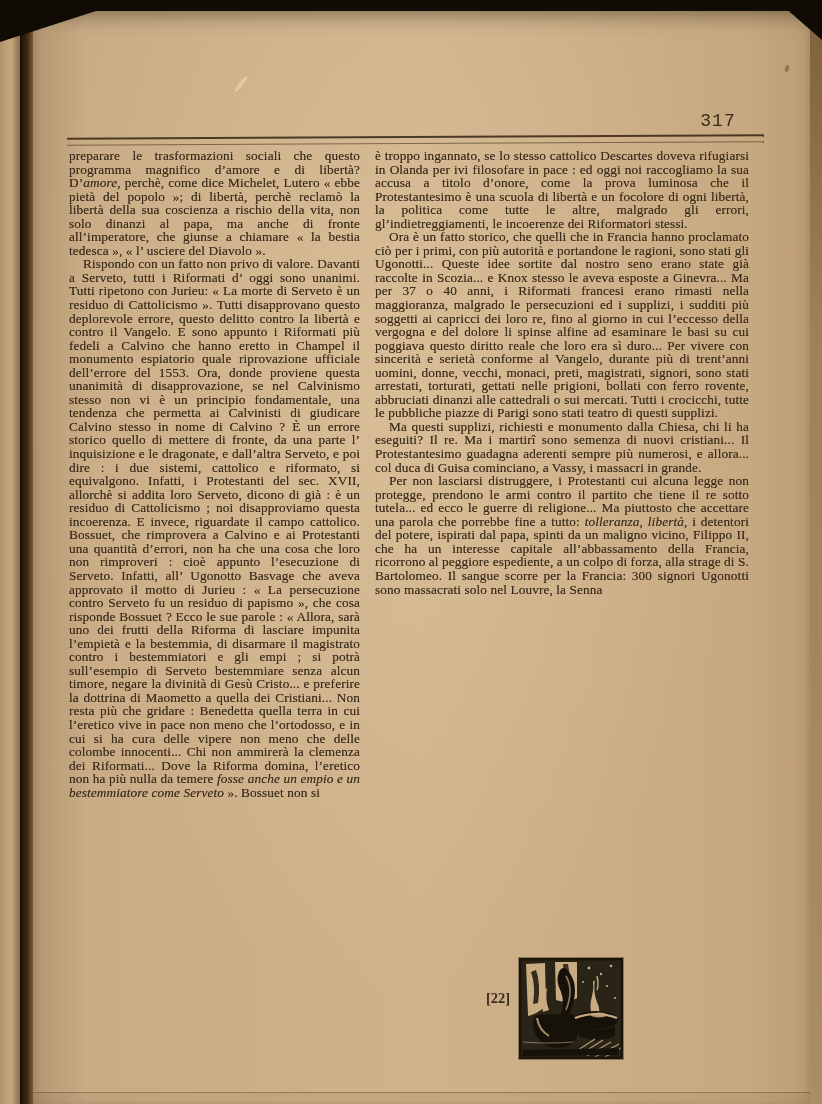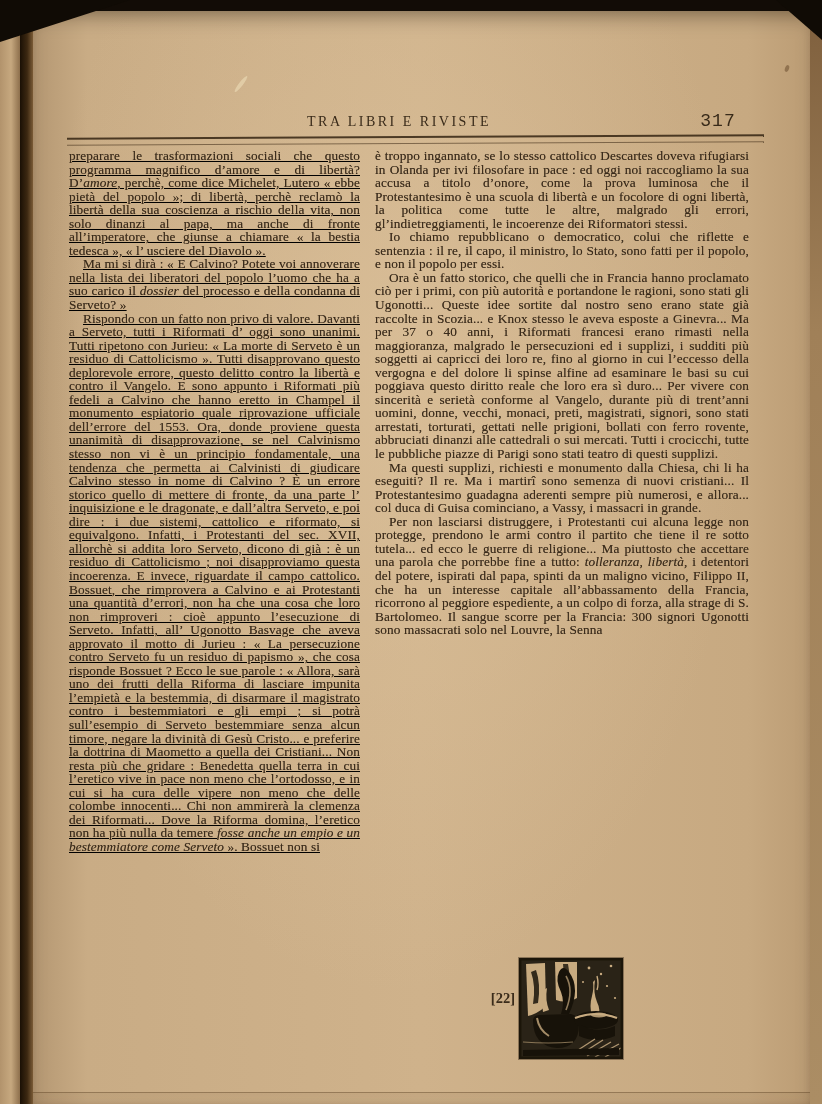--- a/index.html
+++ b/index.html
@@ -56,34 +56,34 @@
     border-bottom:1px solid rgba(70,50,28,.6);
     transform:rotate(-0.3deg);
   }
 
   
   .text-block{
     position:absolute;left:36px;top:139px;width:680px;height:802px;
     display:flex;gap:15px;overflow:hidden;
   }
   .col{overflow:hidden;height:100%;}
-  .col-left{width:291px;text-decoration:underline;}
+  .col-left{width:291px;}
   .col-right{width:374px;}
   .para{
     margin:0;font-size:13.3px;line-height:13.55px;text-align:justify;
     color:#3a2b1b;letter-spacing:.1px;
     text-shadow:0 0 .4px rgba(58,43,27,.55);
   }
   .para .it{font-style:italic;}
   .ind{text-indent:14px;}
 
   
   .figure-label{
     position:absolute;left:448px;top:980px;width:34px;
-    font-size:14.5px;font-weight:bold;color:#3a2b1a;text-align:right;
+    font-size:14.5px;font-weight:bold;color:#3a2b1a;text-align:center;
   }
   .woodcut{
     position:absolute;left:486px;top:948px;width:104px;height:101px;
     box-shadow:0 0 0 1px rgba(40,28,14,.4);
   }
 
   
   .stain-fiber{
     position:absolute;left:206px;top:64px;width:4px;height:20px;
     background:rgba(231,212,175,.75);border-radius:50%;
@@ -100,36 +100,33 @@
   }
 </style>
 </head>
 <body>
 
 <div class="neighbor-page"></div>
 <div class="gutter-shadow"></div>
 
 <div class="page">
 
-  <div class="running-head">TRA  LIBRI  E  RIVISTE</div>
   <div class="folio">317</div>
   <div class="head-rule"></div>
 
   <div class="stain-fiber"></div>
   <div class="stain-speck"></div>
 
   <div class="text-block">
     <div class="col col-left">
         <p class="para"><span>preparare le trasformazioni sociali che questo programma magnifico d’amore e di libertà? D’</span><span class="it">amore</span><span>, perchè, come dice Michelet, Lutero « ebbe pietà del popolo »; di libertà, perchè reclamò la libertà della sua coscienza a rischio della vita, non solo dinanzi al papa, ma anche di fronte all’imperatore, che giunse a chiamare « la bestia tedesca », « l’ usciere del Diavolo ».</span></p>
-        <p class="para ind"><span>Ma mi si dirà : « E Calvino? Potete voi annoverare nella lista dei liberatori del popolo l’uomo che ha a suo carico il </span><span class="it">dossier</span><span> del processo e della condanna di Serveto? »</span></p>
         <p class="para ind"><span>Rispondo con un fatto non privo di valore. Davanti a Serveto, tutti i Riformati d’ oggi sono unanimi. Tutti ripetono con Jurieu: « La morte di Serveto è un residuo di Cattolicismo ». Tutti disapprovano questo deplorevole errore, questo delitto contro la libertà e contro il Vangelo. E sono appunto i Riformati più fedeli a Calvino che hanno eretto in Champel il monumento espiatorio quale riprovazione ufficiale dell’errore del 1553. Ora, donde proviene questa unanimità di disapprovazione, se nel Calvinismo stesso non vi è un principio fondamentale, una tendenza che permetta ai Calvinisti di giudicare Calvino stesso in nome di Calvino ? È un errore storico quello di mettere di fronte, da una parte l’ inquisizione e le dragonate, e dall’altra Serveto, e poi dire : i due sistemi, cattolico e riformato, si equivalgono. Infatti, i Protestanti del sec. XVII, allorchè si addita loro Serveto, dicono di già : è un residuo di Cattolicismo ; noi disapproviamo questa incoerenza. E invece, riguardate il campo cattolico. Bossuet, che rimprovera a Calvino e ai Protestanti una quantità d’errori, non ha che una cosa che loro non rimproveri : cioè appunto l’esecuzione di Serveto. Infatti, all’ Ugonotto Basvage che aveva approvato il motto di Jurieu : « La persecuzione contro Serveto fu un residuo di papismo », che cosa risponde Bossuet ? Ecco le sue parole : « Allora, sarà uno dei frutti della Riforma di lasciare impunita l’empietà e la bestemmia, di disarmare il magistrato contro i bestemmiatori e gli empi ; si potrà sull’esempio di Serveto bestemmiare senza alcun timore, negare la divinità di Gesù Cristo... e preferire la dottrina di Maometto a quella dei Cristiani... Non resta più che gridare : Benedetta quella terra in cui l’eretico vive in pace non meno che l’ortodosso, e in cui si ha cura delle vipere non meno che delle colombe innocenti... Chi non ammirerà la clemenza dei Riformati... Dove la Riforma domina, l’eretico non ha più nulla da temere </span><span class="it">fosse anche un empio e un bestemmiatore come Serveto</span><span> ». Bossuet non si</span></p>
       </div>
     <div class="col col-right">
         <p class="para"><span>è troppo ingannato, se lo stesso cattolico Descartes doveva rifugiarsi in Olanda per ivi filosofare in pace : ed oggi noi raccogliamo la sua accusa a titolo d’onore, come la prova luminosa che il Protestantesimo è una scuola di libertà e un focolore di ogni libertà, la politica come tutte le altre, malgrado gli errori, gl’indietreggiamenti, le incoerenze dei Riformatori stessi.</span></p>
-        <p class="para ind"><span>Io chiamo repubblicano o democratico, colui che riflette e sentenzia : il re, il capo, il ministro, lo Stato, sono fatti per il popolo, e non il popolo per essi.</span></p>
         <p class="para ind"><span>Ora è un fatto storico, che quelli che in Francia hanno proclamato ciò per i primi, con più autorità e portandone le ragioni, sono stati gli Ugonotti... Queste idee sortite dal nostro seno erano state già raccolte in Scozia... e Knox stesso le aveva esposte a Ginevra... Ma per 37 o 40 anni, i Riformati francesi erano rimasti nella maggioranza, malgrado le persecuzioni ed i supplizi, i sudditi più soggetti ai capricci dei loro re, fino al giorno in cui l’eccesso della vergogna e del dolore li spinse alfine ad esaminare le basi su cui poggiava questo diritto reale che loro era sì duro... Per vivere con sincerità e serietà conforme al Vangelo, durante più di trent’anni uomini, donne, vecchi, monaci, preti, magistrati, signori, sono stati arrestati, torturati, gettati nelle prigioni, bollati con ferro rovente, abbruciati dinanzi alle cattedrali o sui mercati. Tutti i crocicchi, tutte le pubbliche piazze di Parigi sono stati teatro di questi supplizi.</span></p>
         <p class="para ind"><span>Ma questi supplizi, richiesti e monumento dalla Chiesa, chi li ha eseguiti? Il re. Ma i martirî sono semenza di nuovi cristiani... Il Protestantesimo guadagna aderenti sempre più numerosi, e allora... col duca di Guisa cominciano, a Vassy, i massacri in grande.</span></p>
         <p class="para ind"><span>Per non lasciarsi distruggere, i Protestanti cui alcuna legge non protegge, prendono le armi contro il partito che tiene il re sotto tutela... ed ecco le guerre di religione... Ma piuttosto che accettare una parola che porrebbe fine a tutto: </span><span class="it">tolleranza, libertà</span><span>, i detentori del potere, ispirati dal papa, spinti da un maligno vicino, Filippo II, che ha un interesse capitale all’abbassamento della Francia, ricorrono al peggiore espediente, a un colpo di forza, alla strage di S. Bartolomeo. Il sangue scorre per la Francia: 300 signori Ugonotti sono massacrati solo nel Louvre, la Senna</span></p>
       </div>
   </div>
 
   <div class="figure-label">[22]</div>
 
   <svg class="woodcut" viewBox="0 0 104 101" xmlns="http://www.w3.org/2000/svg">
     <rect x="0" y="0" width="104" height="101" fill="#2a2317"></rect>

